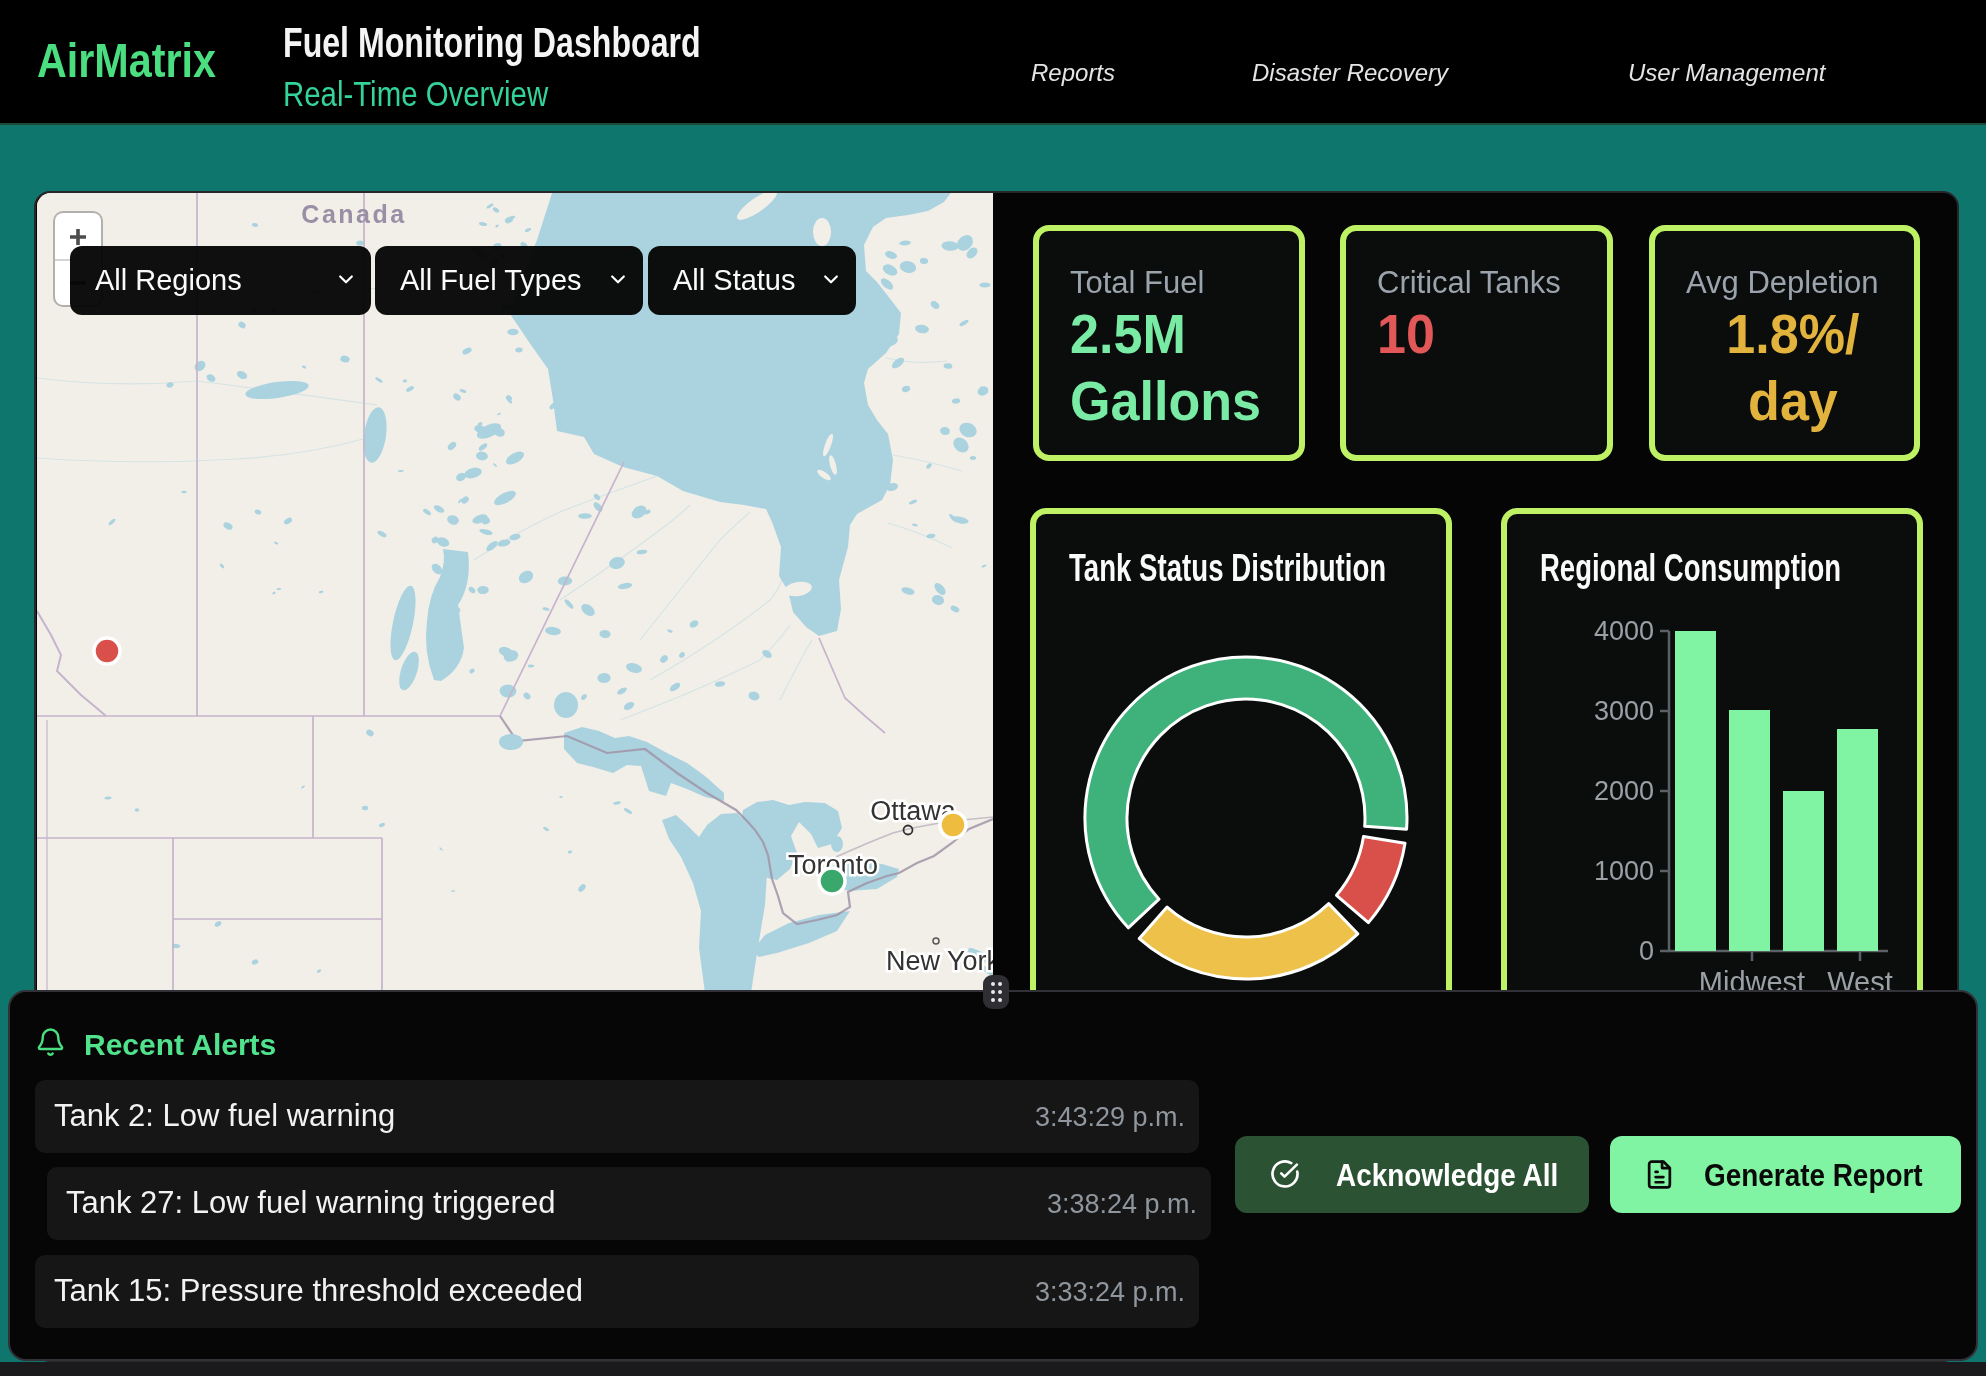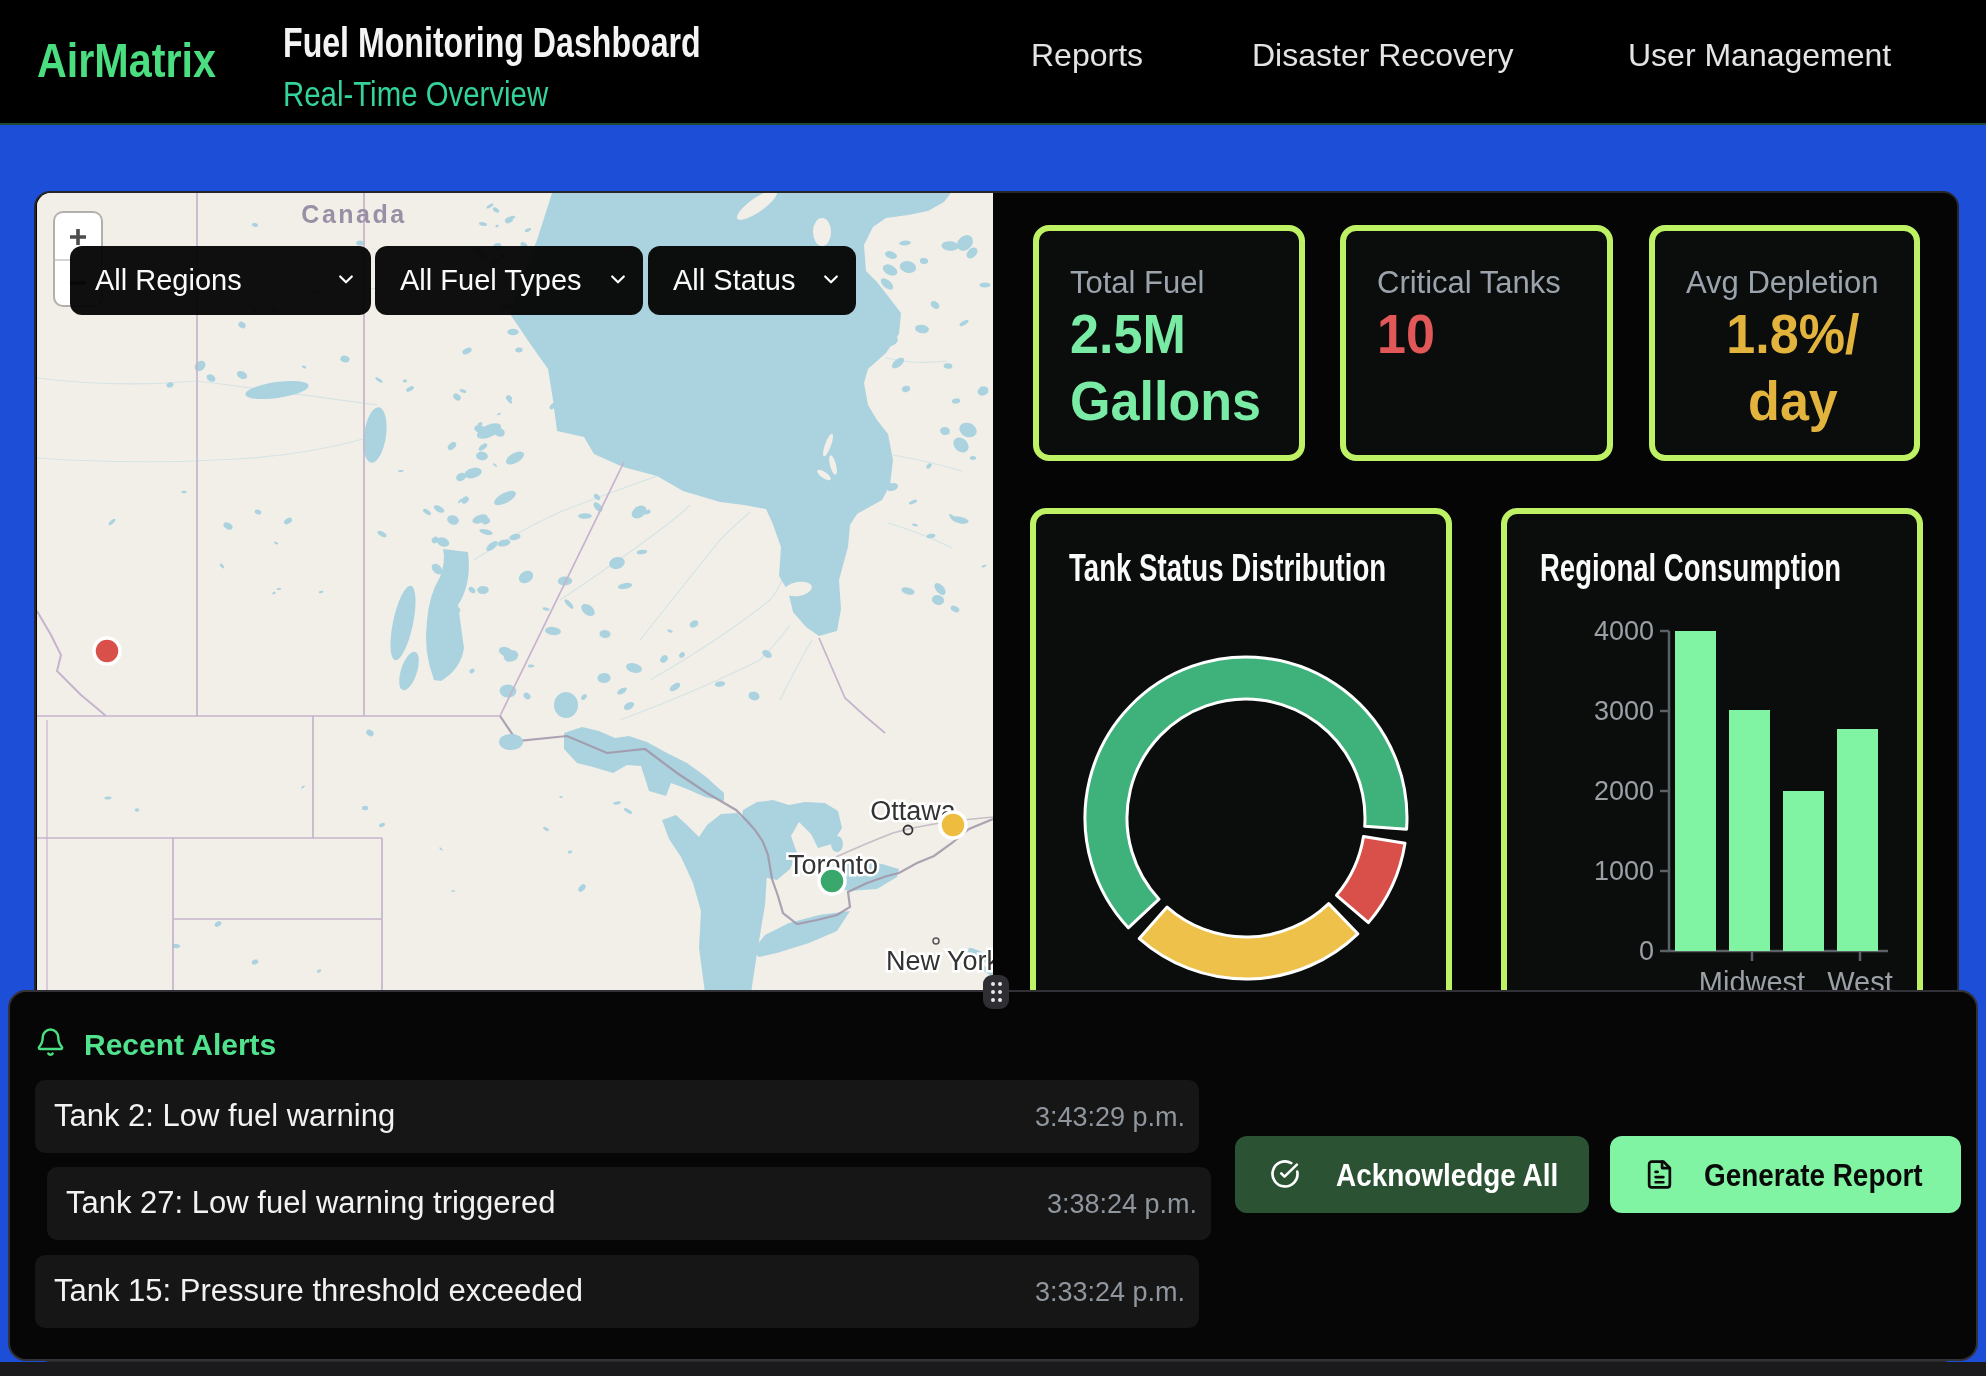--- a/index.html
+++ b/index.html
@@ -1,23 +1,23 @@
 <!DOCTYPE html>
 <html><head>
 <meta charset="utf-8">
 <style>
   * { margin:0; padding:0; box-sizing:border-box; }
   html,body { width:1986px; height:1376px; background:#1a1a1c; font-family:"Liberation Sans", sans-serif; overflow:hidden; }
-  .app { position:absolute; left:0; top:0; width:1986px; height:1362px; background:#1d4ed8; }
+  .app { position:absolute; left:0; top:0; width:1986px; height:1362px; background:#0f766e; }
   .abs { position:absolute; }
   .header { position:absolute; left:0; top:0; width:1986px; height:125px; background:#000; border-bottom:2px solid #1f4a37; }
   .logo { position:absolute; left:37px; top:37px; font-size:48px; line-height:48px; font-weight:bold; color:#4ade80; transform:scaleX(0.86); transform-origin:0 0; white-space:nowrap; }
   .h-title { position:absolute; left:283px; top:22px; font-size:42px; line-height:42px; font-weight:bold; color:#f4f4f5; transform:scaleX(0.765); transform-origin:0 0; white-space:nowrap; }
   .h-sub { position:absolute; left:283px; top:76px; font-size:35px; line-height:35px; color:#34d399; transform:scaleX(0.84); transform-origin:0 0; white-space:nowrap; }
-  .nav { position:absolute; top:39px; font-size:32px; line-height:32px; color:#e4e4e7; white-space:nowrap; }
+  .nav { position:absolute; top:57px; font-size:24px; line-height:32px; color:#e4e4e7; white-space:nowrap;font-style:italic; }
   .panel { position:absolute; left:34px; top:191px; width:1925px; height:1171px; border:2px solid #27272a; border-radius:16px; background:#050505; }
   .map { position:absolute; left:37px; top:193px; width:956px; height:798px; border-radius:14px 0 0 0; overflow:hidden; background:#f2efe9; }
   .zoomctl { position:absolute; left:55px; top:213px; width:46px; height:92px; background:#fff; border-radius:8px; box-shadow:0 0 0 2px rgba(60,60,60,0.35); }
   .zoomctl .div { position:absolute; left:0; top:46px; width:46px; height:2px; background:#d4d4d4; }
   .pill { position:absolute; top:246px; height:69px; background:rgba(5,5,5,0.96); border-radius:12px; color:#fafafa; font-size:29px; font-weight:500; }
   .pill span.t { position:absolute; left:25px; top:18px; line-height:32px; white-space:nowrap; }
   .pill svg.ch { position:absolute; right:15px; top:23px; }
   .card { position:absolute; background:#0a0d0b; border:6px solid #bef264; border-radius:16px; }
   .card .lbl { position:absolute; left:31px; top:32px; font-size:31px; line-height:40px; color:#9ba3ad; white-space:nowrap; }
   .card .val { position:absolute; left:31px; top:69px; font-size:56px; line-height:67px; font-weight:bold; transform:scaleX(0.93); transform-origin:0 0; width:230px; }

